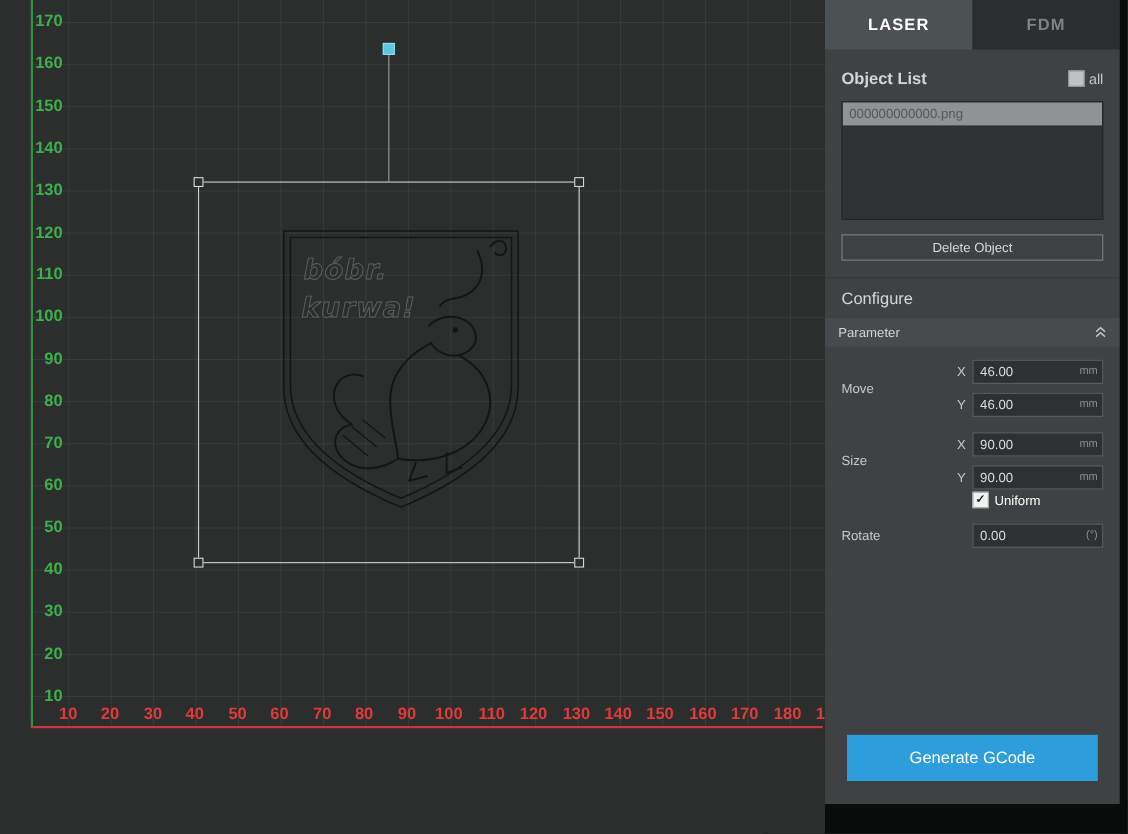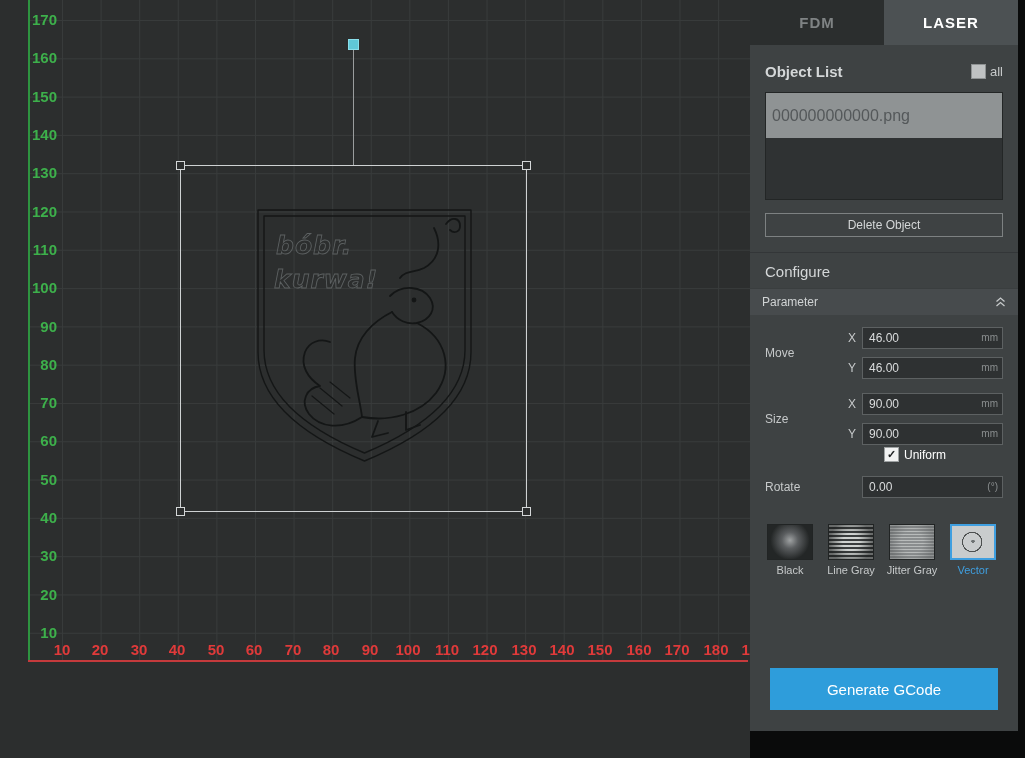--- a/index.html
+++ b/index.html
@@ -39,39 +39,39 @@
   .tab{flex:1;display:flex;align-items:center;justify-content:center;font-size:15px;font-weight:bold;letter-spacing:1px;cursor:pointer;}
   .tab.fdm{background:#2b2e2e;color:#7f8384;}
   .tab.laser{background:#4c5153;color:#ffffff;}
 
   .ol-header{display:flex;align-items:center;margin:18px 15px 0;}
   .ol-title{font-size:15px;font-weight:bold;color:#d4d7d8;flex:1;}
   .chk{width:13px;height:13px;background:#bfc2c3;border:1px solid #8e9293;display:inline-block;box-sizing:content-box;}
   .all-label{font-size:13px;color:#c6c9ca;margin-left:4px;}
 
   .listbox{margin:12px 15px 0;height:106px;background:#2f3233;border:1px solid #232626;overflow:hidden;}
-  .list-item{height:21px;line-height:21px;background:#8f9394;color:#54585a;font-size:16px;padding:12px 6px;
+  .list-item{height:21px;line-height:21px;background:#8f9394;color:#54585a;font-size:12px;padding:0 6px;
              white-space:nowrap;overflow:hidden;cursor:pointer;}
 
   .delete-btn{display:block;margin:13px 15px 0;width:calc(100% - 30px);height:24px;background:transparent;
               border:1px solid #7d8182;color:#d4d7d8;font-size:12px;cursor:pointer;font-family:inherit;}
 
   .divider{margin-top:15px;border-top:1px solid #333638;}
   .configure-title{margin:10px 15px 8px;font-size:15px;font-weight:normal;color:#d4d7d8;}
 
   .section-bar{height:26px;background:#474b4d;border-top:1px solid #3a3e3f;display:flex;align-items:center;padding:0 12px;cursor:pointer;}
   .section-bar .bar-label{font-size:12px;color:#d0d3d4;flex:1;}
 
   .param-body{padding:12px 15px 14px;}
   .pgroup{display:flex;margin-bottom:14px;}
   .pgroup-label{flex:1;font-size:12px;color:#c6c9ca;display:flex;align-items:center;}
   .fields{display:flex;flex-direction:column;gap:8px;align-items:flex-end;}
   .frow{display:flex;align-items:center;}
   .axis-lbl{font-size:12px;color:#c6c9ca;width:12px;text-align:right;margin-right:6px;}
-  .field{position:relative;width:141px;height:22px;}
+  .field{position:relative;width:119px;height:22px;}
   .field input{width:100%;height:100%;box-sizing:border-box;background:#2e3132;border:1px solid #5d6162;
                color:#dadcdd;font-size:12px;padding:0 30px 0 6px;font-family:inherit;}
   .unit{position:absolute;right:5px;top:0;line-height:22px;font-size:10px;color:#8a8e8f;pointer-events:none;}
   .uniform-row{display:flex;align-items:center;margin:-4px 0 14px 119px;cursor:pointer;}
   .chk-checked{width:13px;height:13px;background:#f1f2f2;border:1px solid #9da1a2;color:#1f2223;
                font-size:11px;line-height:13px;text-align:center;font-weight:bold;display:inline-block;}
   .uniform-label{font-size:12px;color:#ffffff;margin-left:5px;}
 
   .modes{display:flex;gap:11px;padding:12px 15px 0;height:56px;overflow:hidden;}
   .mode{width:50px;display:flex;flex-direction:column;align-items:center;cursor:pointer;}
@@ -161,22 +161,22 @@
       <div class="handle h-tl"></div>
       <div class="handle h-tr"></div>
       <div class="handle h-bl"></div>
       <div class="handle h-br"></div>
     </div>
   </div>
 
   <div class="panel">
 
     <div class="tabs">
+      <div class="tab laser">LASER</div>
       <div class="tab fdm">FDM</div>
-      <div class="tab laser">LASER</div>
     </div>
 
     <div class="ol-header">
       <span class="ol-title">Object List</span>
       <span class="chk"></span>
       <span class="all-label">all</span>
     </div>
 
     <div class="listbox">
       <div class="list-item">000000000000.png</div>
@@ -247,37 +247,19 @@
             <span class="field">
               <input value="0.00" style="">
               <span class="unit">(°)</span>
             </span>
           </div>
         </div>
       </div>
     </div>
 
 
-    <div class="modes">
-      <div class="mode">
-        <div class="thumb thumb-0"></div>
-        <div class="mode-label">Black</div>
-      </div>
-      <div class="mode">
-        <div class="thumb thumb-1"></div>
-        <div class="mode-label">Line Gray</div>
-      </div>
-      <div class="mode">
-        <div class="thumb thumb-2"></div>
-        <div class="mode-label">Jitter Gray</div>
-      </div>
-      <div class="mode selected">
-        <div class="thumb thumb-3"></div>
-        <div class="mode-label">Vector</div>
-      </div>
-    </div>
 
     <button class="generate-btn">Generate GCode</button>
   </div>
 
   <div class="edge-right"></div>
   <div class="edge-bottom"></div>
 </div>
 
 </body></html>

